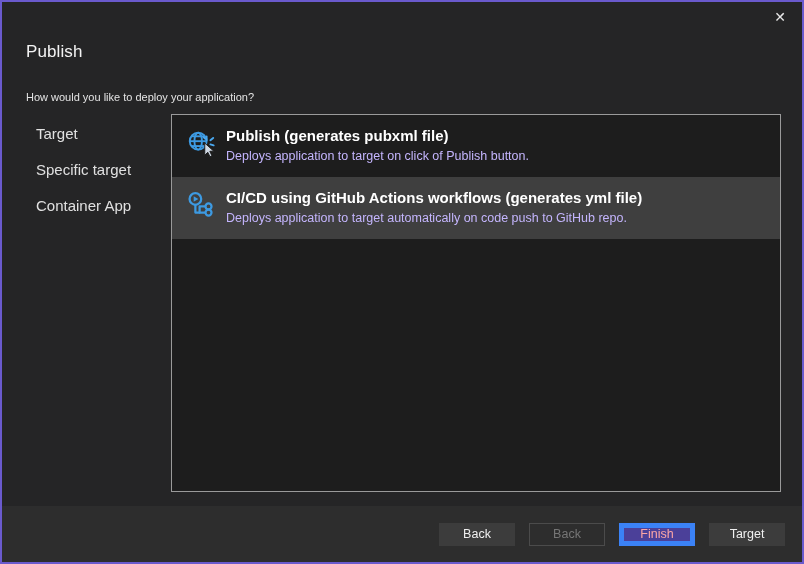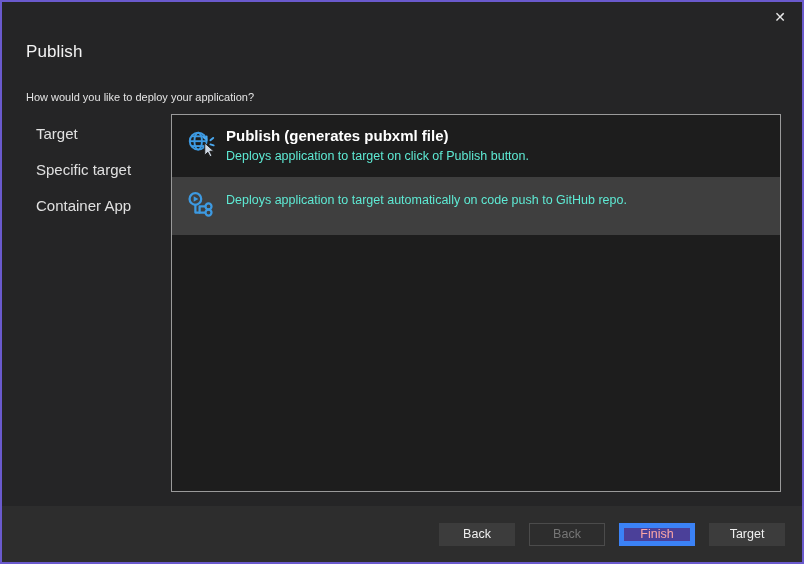--- a/index.html
+++ b/index.html
@@ -141,21 +141,21 @@
   .option-title {
     font-size: 15px;
     font-weight: bold;
     color: #ffffff;
     line-height: 17px;
     margin-top: 27px;
   }
   .option-desc {
     font-size: 12.5px;
     font-weight: 400;
-    color: #5eead4;
+    color: #c4b5fd;
     line-height: 18px;
     margin-top: 2px;
   }
 
   
   #footer {
     position: absolute;
     left: 0;
     bottom: 0;
     width: 800px;
@@ -255,20 +255,21 @@
             <circle cx="10" cy="8.5" r="6.2"></circle>
             <path d="M10 14.7 L10 23 L20 23"></path>
             <path d="M14.5 23 L14.5 16.5 L20 16.5"></path>
             <circle cx="24" cy="16.5" r="3.2"></circle>
             <circle cx="24" cy="23" r="3.2"></circle>
           </g>
           <path d="M8.2 5.6 L13.2 8.5 L8.2 11.4 Z" fill="#3d9ae2"></path>
         </svg>
       </span>
       <span class="option-text">
+        <span class="option-title">CI/CD using GitHub Actions workflows (generates yml file)</span>
         <div class="option-desc">Deploys application to target automatically on code push to GitHub repo.</div>
       </span>
     </div>
 
   </div>
 
   <div id="footer">
     <button class="btn">Back</button>
     <button class="btn disabled">Back</button>
     <button class="btn primary">Finish</button>

